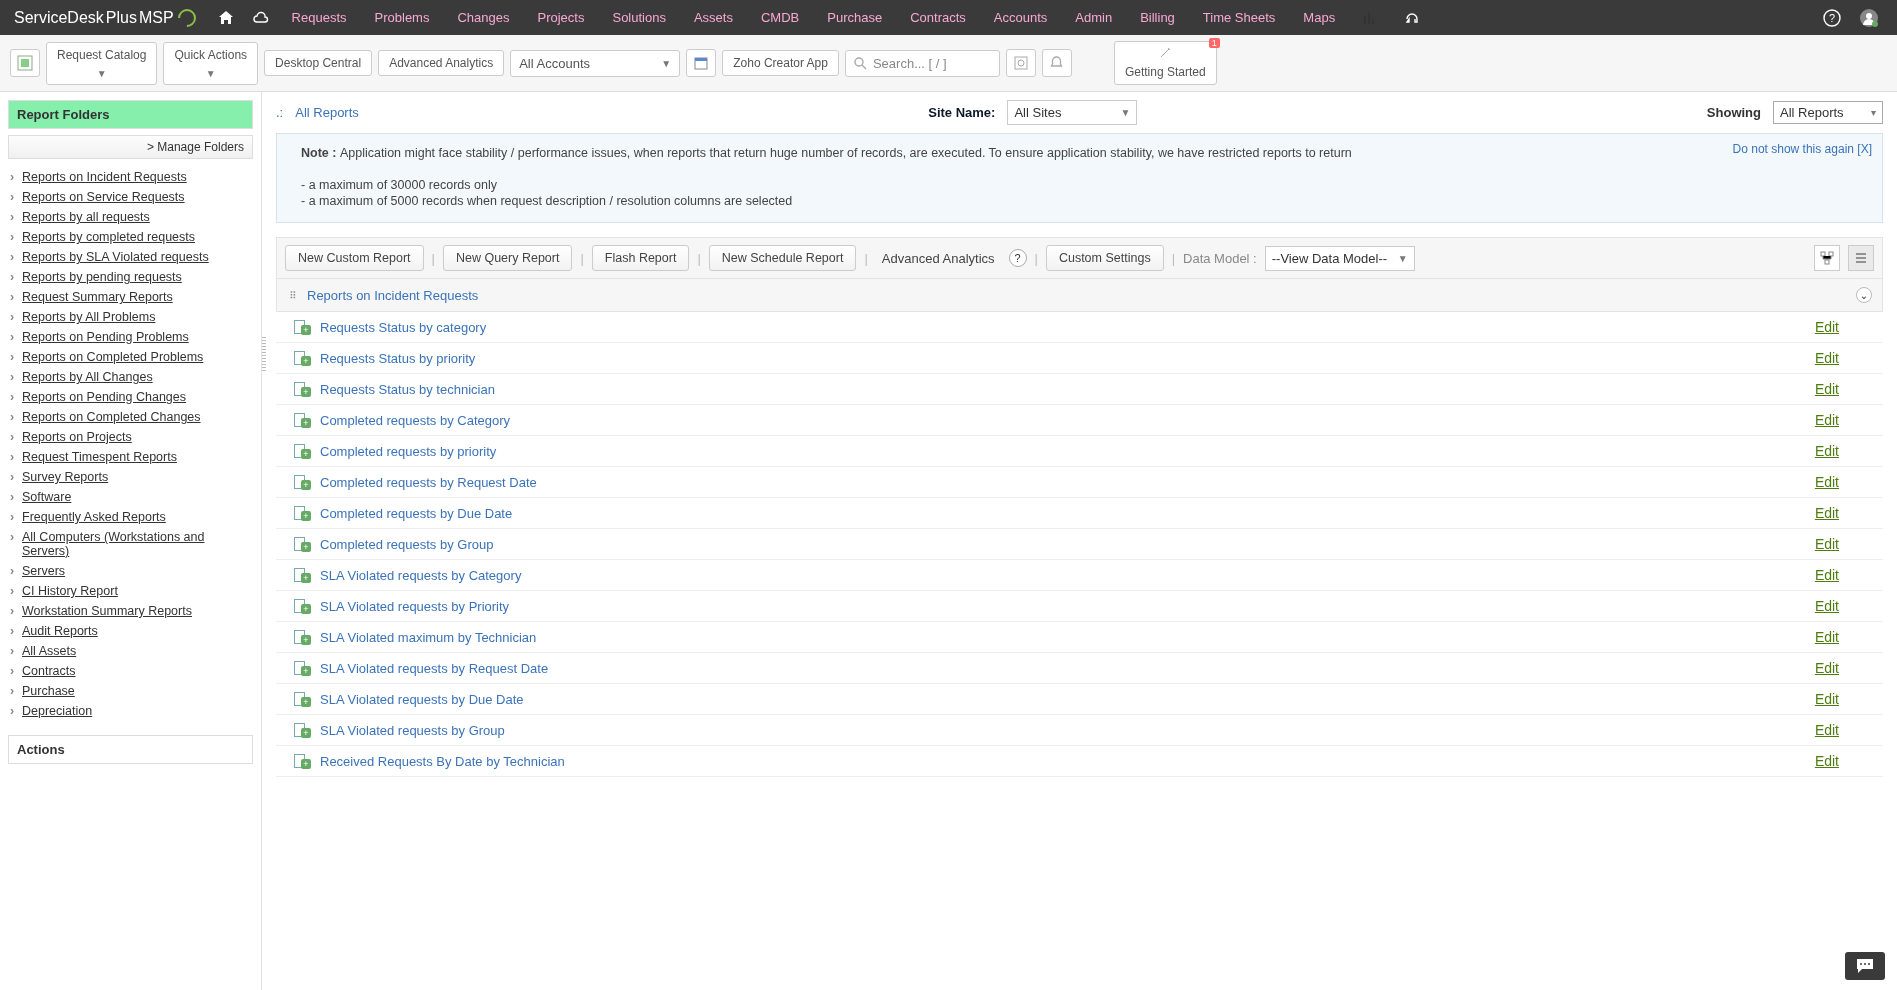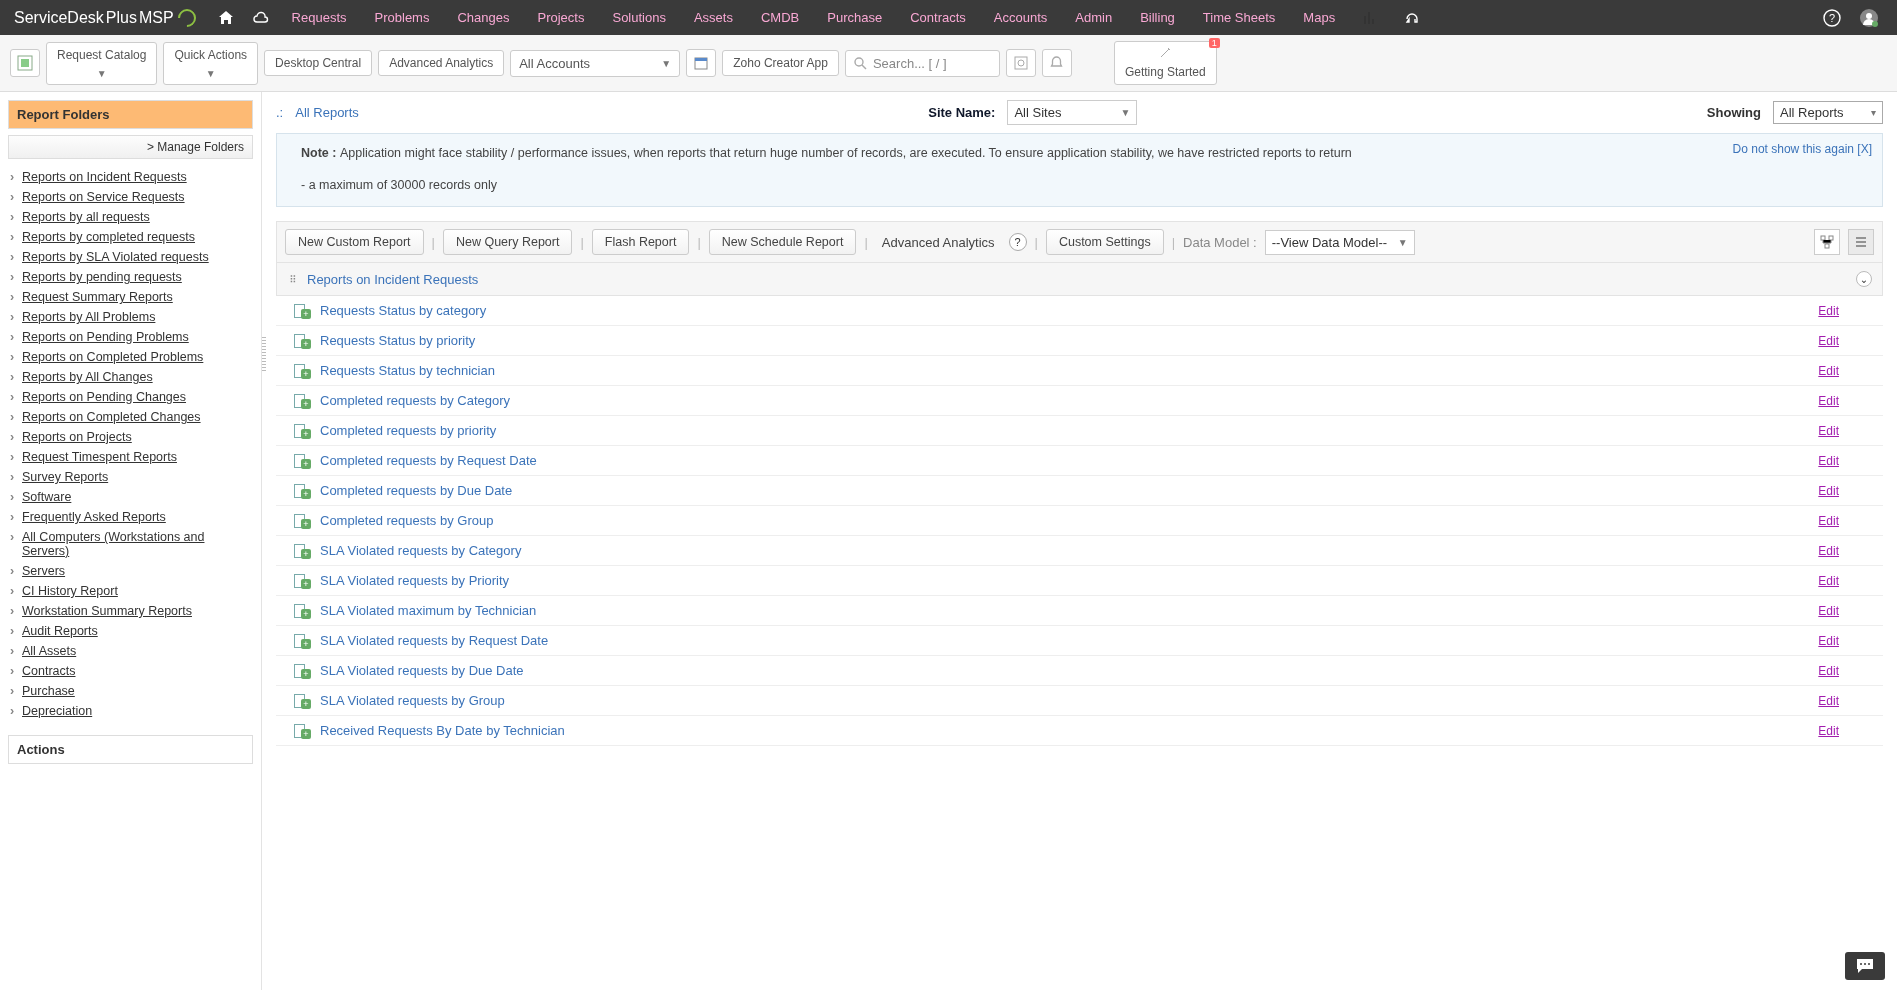--- a/index.html
+++ b/index.html
@@ -22,21 +22,21 @@
 .tb-btn { border: 1px solid #ccc; background: #fff; padding: 5px 10px; border-radius: 3px; cursor: pointer; display: inline-flex; align-items: center; gap: 6px; font-size: 12px; color: #555; flex-direction: column;}
 .tb-select { border: 1px solid #ccc; background: #fff; padding: 5px 8px; border-radius: 3px; width: 170px; cursor: pointer; display: flex; justify-content: space-between; align-items: center; color: #555;}
 .tb-search { border: 1px solid #ccc; background: #fff; padding: 5px 8px; border-radius: 3px; width: 155px; display: flex; align-items: center; gap: 6px; color: #888;}
 .tb-icon-only { border: 1px solid #ccc; background: #fff; width: 30px; height: 28px; border-radius: 3px; display: flex; align-items: center; justify-content: center; cursor:pointer; color:#888;}
 .badge-1 { position: relative; margin-left: 36px; }
 .badge-1::after { content: "1"; position: absolute; top: -4px; right: -4px; background: #f66; color: #fff; font-size: 9px; padding: 0 3px; border-radius: 2px; }
 
 
 .main { display: flex; height: calc(100vh - 77px); }
 .sidebar { width: 262px; border-right: 1px solid #e3e3e3; padding: 8px; overflow-y: auto; background:#fff; }
-.panel-title { border: 1px solid #ddd; padding: 6px 8px; background: #fdba74; font-weight: bold; font-size: 13px; margin-bottom: 6px; }
+.panel-title { border: 1px solid #ddd; padding: 6px 8px; background: #86efac; font-weight: bold; font-size: 13px; margin-bottom: 6px; }
 .manage-folders { border: 1px solid #ddd; background: linear-gradient(#fdfdfd,#f0f0f0); padding: 4px 8px; text-align: right; font-size: 12px; margin-bottom: 8px; cursor:pointer; }
 .folder-list { list-style: none; }
 .folder-item { padding: 3px 2px 3px 14px; position: relative; font-size: 12.5px; }
 .folder-item::before { content: "›"; position: absolute; left: 2px; top: 3px; color: #888; font-weight: bold; }
 .folder-link { color: #333; text-decoration: underline; cursor: pointer; }
 .panel-title2 { border: 1px solid #ddd; padding: 6px 8px; background: #fff; font-weight: bold; font-size: 13px; margin-top: 14px; }
 
 .content { flex: 1; overflow-y: auto; padding: 8px 14px 40px 14px; position: relative; }
 .collapse-handle { position: absolute; left: -2px; top: 245px; width: 6px; height: 36px; background: repeating-linear-gradient(#bbb,#bbb 1px,#fff 1px,#fff 3px); cursor: pointer; }
 
@@ -67,21 +67,21 @@
 .section-header { background: #f6f6f6; border: 1px solid #e3e3e3; border-top: none; padding: 8px 10px; display: flex; align-items: center; gap: 8px; cursor:pointer; }
 .section-header .sh-icon { width: 12px; text-align:center; color:#888; font-size:10px;}
 .section-title { color: #3b73b9; font-weight: 500; }
 .sh-collapse { margin-left: auto; width: 16px; height: 16px; border-radius: 50%; border: 1px solid #bbb; display: flex; align-items: center; justify-content: center; font-size: 10px; background:#fff;}
 
 .report-row { border-bottom: 1px solid #eee; padding: 7px 10px 7px 18px; display: flex; align-items: center; gap: 10px; }
 .report-icon { width: 16px; height: 14px; position: relative; }
 .report-icon .doc { width: 11px; height: 14px; border: 1px solid #7aa; background: #fff; position: absolute; left: 0; }
 .report-icon .plus { position: absolute; left: 7px; top: 5px; width: 10px; height: 10px; background: #6a6; color: #fff; font-size: 9px; line-height: 10px; text-align: center; border-radius: 2px; }
 .report-link { color: #3b73b9; cursor: pointer; }
-.edit-link { margin-left: auto; color: #a21caf; text-decoration: underline; cursor: pointer; margin-right: 34px; font-size:12px;}
+.edit-link { margin-left: auto; color: #4d7c0f; text-decoration: underline; cursor: pointer; margin-right: 34px; font-size:14px;}
 
 .chevron-down { font-size: 10px; color: #777; }
 
 
 .chat-fab { position: fixed; right: 12px; bottom: 10px; width: 40px; height: 28px; background: #3a3a3a; color: #fff; display: flex; align-items: center; justify-content: center; border-radius: 3px; cursor:pointer;}
 
 svg { display: block; }
 </style>
 </head>
 <body>
@@ -259,20 +259,21 @@
           <span class="chevron-down">▾</span>
         </div>
     </div>
 
     <div class="note-box">
       <span class="note-dismiss">Do not show this again [X]</span>
       <span class="note-strong">Note : </span>
       <span> Application might face stability / performance issues, when reports that return huge number of records, are executed. To ensure application stability, we have restricted reports to return</span>
       <div class="note-sublines">
         <div>- a maximum of 30000 records only</div>
+        <div>- a maximum of 5000 records when request description / resolution columns are selected</div>
       </div>
     </div>
 
     <div class="action-bar">
       <div class="ab-btn">New Custom Report</div>
       <span class="ab-sep">|</span>
       <div class="ab-btn">New Query Report</div>
       <span class="ab-sep">|</span>
       <div class="ab-btn">Flash Report</div>
       <span class="ab-sep">|</span>

